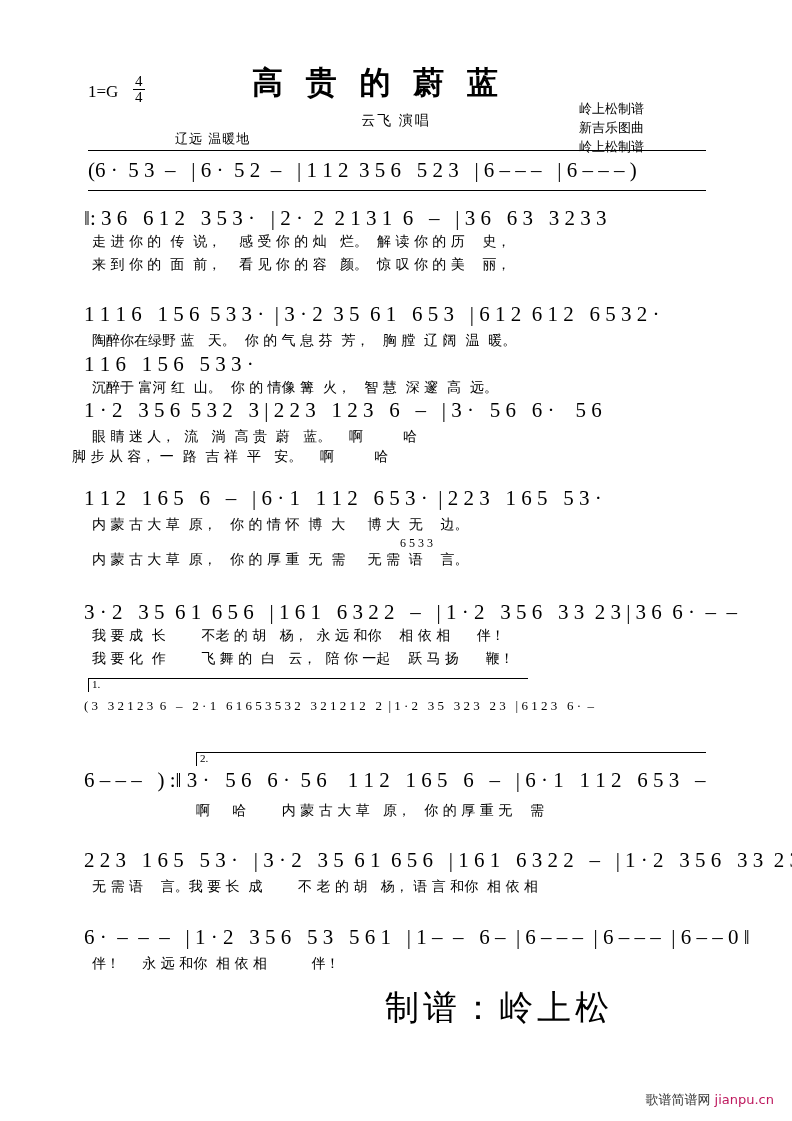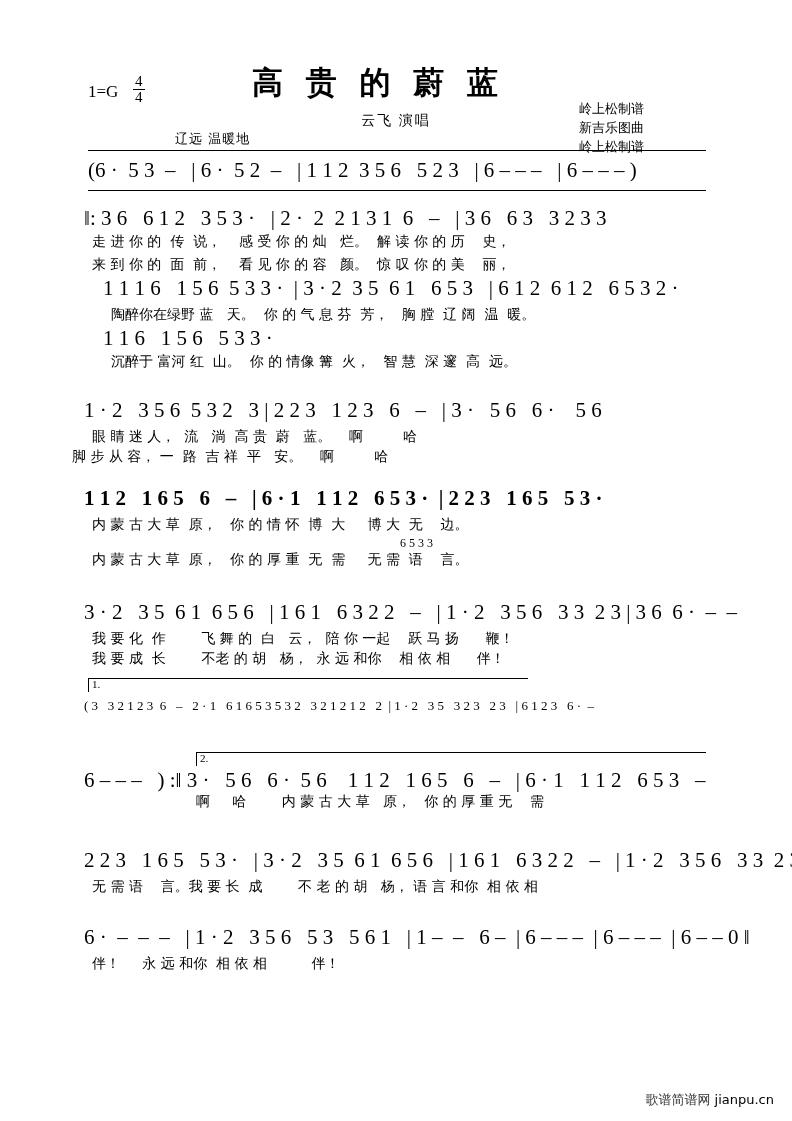--- a/index.html
+++ b/index.html
@@ -71,21 +71,21 @@
   .footer-sign{
     position:absolute;left:385px;top:985px;
     font-size:34px;font-family:"DejaVu Sans", sans-serif;
     letter-spacing:4px;
   }
   .wm{
     position:absolute;right:18px;bottom:12px;
     font-size:13px;color:#333;
     font-family:"DejaVu Sans", sans-serif;
   }
-  .wm .red{color:#000000;}
+  .wm .red{color:#be185d;}
 </style>
 </head>
 <body>
 
 <div class="sheet">
 
   <div class="key-sig">1=G</div>
   <div class="time-sig">
     <span class="num">4</span>
     <span class="den">4</span>
@@ -104,72 +104,73 @@
   </div>
   <div class="hr-top" style="top:150px;"></div>
   <div class="hr-top" style="top:190px;"></div>
 
   <div class="sys" style="top:206px;">
     <div class="notes" style="margin-left:84px;">‖: 3 6   6 1 2   3 5 3 ·   | 2 ·  2  2 1 3 1  6   –   | 3 6   6 3   3 2 3 3</div>
     <div class="lyr" style="margin-left:92px;margin-top:2px;">走 进 你 的  传  说，    感 受 你 的 灿   烂。  解 读 你 的 历    史，</div>
     <div class="lyr" style="margin-left:92px;margin-top:5px;">来 到 你 的  面  前，    看 见 你 的 容   颜。  惊 叹 你 的 美    丽，</div>
   </div>
 
-  <div class="sys" style="top:276px;padding-left:19px;">
+  <div class="sys" style="top:302px;">
     <div class="notes" style="margin-left:84px;">1 1 1 6   1 5 6  5 3 3 ·  | 3 · 2  3 5  6 1   6 5 3   | 6 1 2  6 1 2   6 5 3 2 ·</div>
     <div class="lyr" style="margin-left:92px;margin-top:5px;">陶醉你在绿野 蓝   天。  你 的 气 息 芬  芳，   胸 膛  辽 阔  温  暖。</div>
     <div class="notes" style="margin-left:84px;margin-top:2px;">1 1 6   1 5 6   5 3 3 ·</div>
     <div class="lyr" style="margin-left:92px;margin-top:2px;">沉醉于 富河 红  山。  你 的 情像 篝  火，   智 慧  深 邃  高  远。</div>
   </div>
 
   <div class="sys" style="top:398px;">
     <div class="notes" style="margin-left:84px;">1 · 2   3 5 6  5 3 2   3 | 2 2 3   1 2 3   6   –   | 3 ·   5 6   6 ·    5 6</div>
     <div class="lyr" style="margin-left:92px;margin-top:5px;">眼 睛 迷 人，  流   淌  高 贵  蔚   蓝。    啊         哈</div>
     <div class="lyr" style="margin-left:72px;margin-top:2px;">脚 步 从 容， 一  路  吉 祥  平   安。    啊         哈</div>
   </div>
 
   <div class="sys" style="top:486px;">
-    <div class="notes" style="margin-left:84px;font-weight:bold;">1 1 2   1 6 5   6   –   | 6 · 1   1 1 2   6 5 3 ·  | 2 2 3   1 6 5   5 3 ·</div>
+    <div class="notes" style="margin-left:84px;">1 1 2   1 6 5   6   –   | 6 · 1   1 1 2   6 5 3 ·  | 2 2 3   1 6 5   5 3 ·</div>
     <div class="lyr" style="margin-left:92px;margin-top:5px;">内 蒙 古 大 草  原，   你 的 情 怀  博  大     博 大  无    边。</div>
     <div class="notes tiny" style="margin-left:400px;margin-top:2px;">6 5 3 3</div>
     <div class="lyr" style="margin-left:92px;margin-top:0px;">内 蒙 古 大 草  原，   你 的 厚 重  无  需     无 需  语    言。</div>
   </div>
 
   <div class="sys" style="top:600px;">
     <div class="notes" style="margin-left:84px;">3 · 2   3 5  6 1  6 5 6   | 1 6 1   6 3 2 2   –   | 1 · 2   3 5 6   3 3  2 3 | 3 6  6 ·  –  –</div>
+    <div class="lyr" style="margin-left:92px;margin-top:2px;">我 要 成  长        不老 的 胡   杨，  永 远 和你    相 依 相      伴！</div>
     <div class="lyr" style="margin-left:92px;margin-top:5px;">我 要 化  作        飞 舞 的  白   云，  陪 你 一起    跃 马 扬      鞭！</div>
-    <div class="lyr" style="margin-left:92px;margin-top:2px;">我 要 成  长        不老 的 胡   杨，  永 远 和你    相 依 相      伴！</div>
   </div>
 
   <div class="hr-top" style="top:678px;left:88px;width:440px;"></div>
   <div style="position:absolute;left:88px;top:678px;height:14px;border-left:1px solid #000;"></div>
   <div style="position:absolute;left:92px;top:678px;font-size:11px;">1.</div>
 
   <div class="sys" style="top:698px;">
     <div class="notes sub" style="margin-left:84px;">( 3   3 2 1 2 3  6   –   2 · 1   6 1 6 5 3 5 3 2   3 2 1 2 1 2   2  | 1 · 2   3 5   3 2 3   2 3   | 6 1 2 3   6 ·  –</div>
   </div>
 
   <div class="hr-top" style="top:752px;left:196px;width:510px;"></div>
   <div style="position:absolute;left:196px;top:752px;height:14px;border-left:1px solid #000;"></div>
   <div style="position:absolute;left:200px;top:752px;font-size:11px;">2.</div>
 
   <div class="sys" style="top:768px;">
     <div class="notes" style="margin-left:84px;">6 – – –   ) :‖ 3 ·   5 6   6 ·  5 6    1 1 2   1 6 5   6   –   | 6 · 1   1 1 2   6 5 3   –</div>
-    <div class="lyr" style="margin-left:196px;margin-top:0;">啊     哈        内 蒙 古 大 草   原，   你 的 厚 重 无    需</div>
+    <div class="lyr" style="margin-left:196px;margin-top:9px;">啊     哈        内 蒙 古 大 草   原，   你 的 厚 重 无    需</div>
   </div>
 
   <div class="sys" style="top:848px;">
     <div class="notes" style="margin-left:84px;">2 2 3   1 6 5   5 3 ·   | 3 · 2   3 5  6 1  6 5 6   | 1 6 1   6 3 2 2   –   | 1 · 2   3 5 6   3 3  2 3</div>
     <div class="lyr" style="margin-left:92px;margin-top:5px;">无 需 语    言。我 要 长  成        不 老 的 胡   杨， 语 言 和你  相 依 相</div>
   </div>
 
   <div class="sys" style="top:925px;">
     <div class="notes" style="margin-left:84px;">6 ·  –  –  –   | 1 · 2   3 5 6   5 3   5 6 1   | 1 –  –   6 –  | 6 – – –  | 6 – – –  | 6 – – 0 ‖</div>
     <div class="lyr" style="margin-left:92px;margin-top:5px;">伴！     永 远 和你  相 依 相          伴！</div>
   </div>
 
+  <div class="footer-sign">制谱：岭上松</div>
 
   <div class="wm">
     <span>歌谱简谱网</span>
     <span class="red">jianpu.cn</span>
   </div>
 
 </div>
 
 </body></html>

